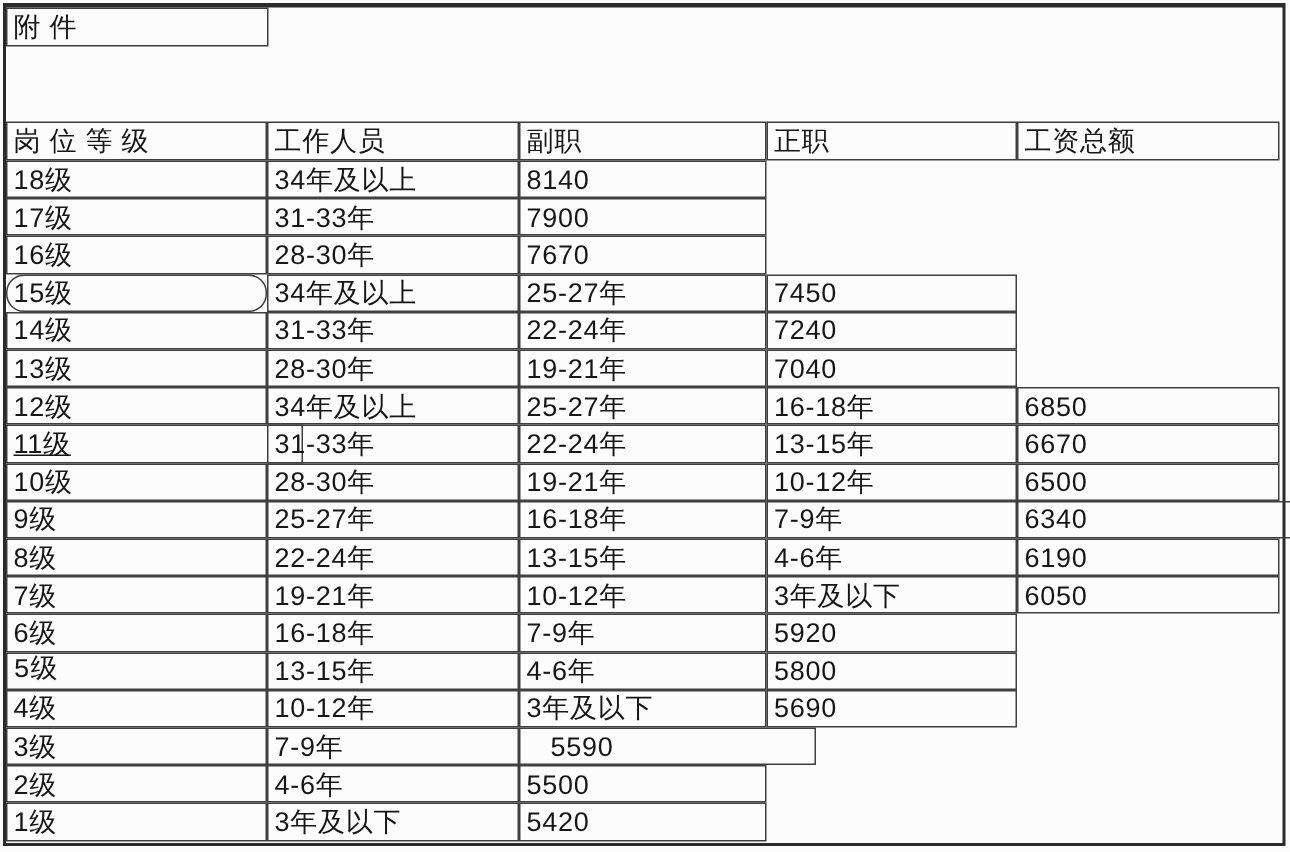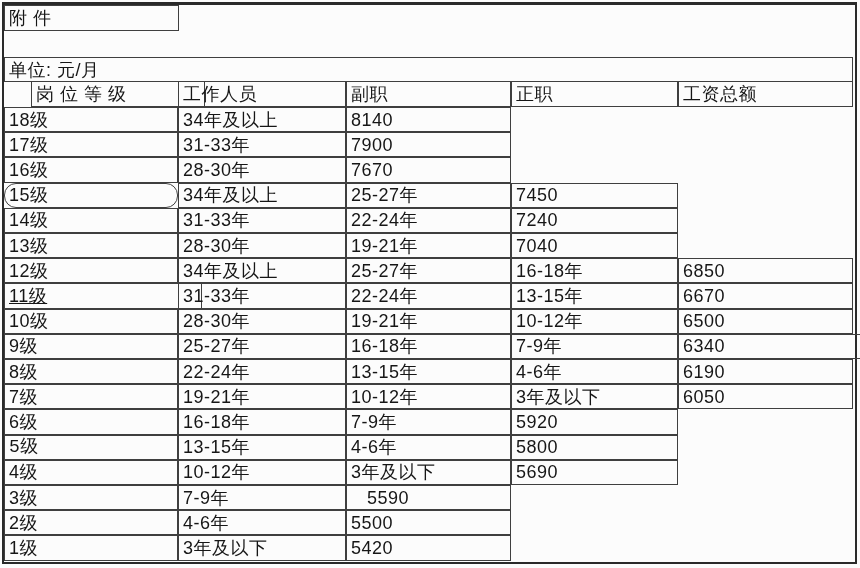--- a/index.html
+++ b/index.html
@@ -30,23 +30,22 @@
   .attach{left:4px;top:5px;width:175px;height:26px;}
   .titlecell{left:4px;top:31px;width:849px;height:26px;font-size:20px;}
   .unitcell{left:4px;top:57px;width:849px;height:25px;}
 </style>
 </head>
 <body>
 
 <div class="sheet">
   <div class="frame"></div>
   <div class="cell attach">附 件</div>
-  <div class="cell unitcell">单位: 元/月</div>
   <div id="grid">
-      <div class="cell" style="left: 4px; top: 81px; width: 174px; height: 26px; margin-left: 27px;">岗 位 等 级</div>
+      <div class="cell" style="left: 4px; top: 81px; width: 174px; height: 26px;">岗 位 等 级</div>
       <div class="cell" style="left: 178px; top: 81px; width: 168px; height: 26px;">工作人员</div>
       <div class="cell" style="left: 346px; top: 81px; width: 165px; height: 26px;">副职</div>
       <div class="cell" style="left: 511px; top: 81px; width: 167px; height: 26px;">正职</div>
       <div class="cell" style="left: 678px; top: 81px; width: 175px; height: 26px;">工资总额</div>
       <div class="cell" style="left: 4px; top: 107px; width: 174px; height: 25.2px;">18级</div>
       <div class="cell" style="left: 178px; top: 107px; width: 168px; height: 25.2px;">34年及以上</div>
       <div class="cell" style="left: 346px; top: 107px; width: 165px; height: 25.2px;">8140</div>
       <div class="cell" style="left: 4px; top: 132.2px; width: 174px; height: 25.2px;">17级</div>
       <div class="cell" style="left: 178px; top: 132.2px; width: 168px; height: 25.2px;">31-33年</div>
       <div class="cell" style="left: 346px; top: 132.2px; width: 165px; height: 25.2px;">7900</div>
@@ -102,21 +101,21 @@
       <div class="cell" style="left: 4px; top: 434.6px; width: 174px; height: 25.2px; font-family: Liberation Mono, monospace;">5级</div>
       <div class="cell" style="left: 178px; top: 434.6px; width: 168px; height: 25.2px;">13-15年</div>
       <div class="cell" style="left: 346px; top: 434.6px; width: 165px; height: 25.2px;">4-6年</div>
       <div class="cell" style="left: 511px; top: 434.6px; width: 167px; height: 25.2px;">5800</div>
       <div class="cell" style="left: 4px; top: 459.8px; width: 174px; height: 25.2px;">4级</div>
       <div class="cell" style="left: 178px; top: 459.8px; width: 168px; height: 25.2px;">10-12年</div>
       <div class="cell" style="left: 346px; top: 459.8px; width: 165px; height: 25.2px;">3年及以下</div>
       <div class="cell" style="left: 511px; top: 459.8px; width: 167px; height: 25.2px;">5690</div>
       <div class="cell" style="left: 4px; top: 485px; width: 174px; height: 25.2px;">3级</div>
       <div class="cell" style="left: 178px; top: 485px; width: 168px; height: 25.2px;">7-9年</div>
-      <div class="cell" style="left: 346px; top: 485px; width: 165px; height: 25.2px; padding-left: 20px;">5590</div>
+      <div class="cell" style="left: 346px; top: 485px; width: 198px; height: 25.2px; padding-left: 20px;">5590</div>
       <div class="cell" style="left: 4px; top: 510.2px; width: 174px; height: 25.2px;">2级</div>
       <div class="cell" style="left: 178px; top: 510.2px; width: 168px; height: 25.2px;">4-6年</div>
       <div class="cell" style="left: 346px; top: 510.2px; width: 165px; height: 25.2px;">5500</div>
       <div class="cell" style="left: 4px; top: 535.4px; width: 174px; height: 25.2px;">1级</div>
       <div class="cell" style="left: 178px; top: 535.4px; width: 168px; height: 25.2px;">3年及以下</div>
       <div class="cell" style="left: 346px; top: 535.4px; width: 165px; height: 25.2px;">5420</div>
     </div>
 </div>
 
 </body></html>

